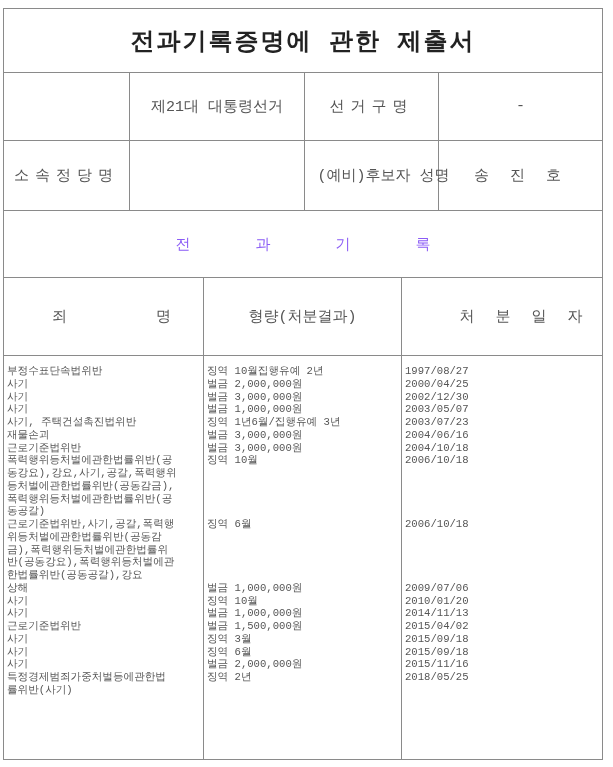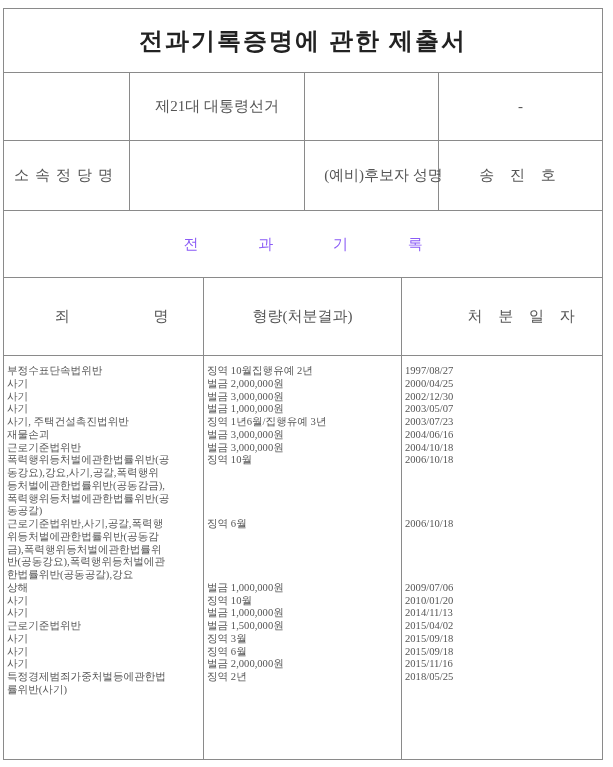--- a/index.html
+++ b/index.html
@@ -1,26 +1,26 @@
 <!DOCTYPE html>
 <html><head>
 <meta charset="utf-8">
 <style>
   html, body { margin: 0; padding: 0; background: #ffffff; }
   body { width: 613px; height: 767px; position: relative; overflow: hidden; }
   .doc { position: absolute; left: 3px; top: 8px; width: 600px; height: 752px; border: 1px solid #8a8a8a; box-sizing: border-box; }
   .hline { position: absolute; left: 0; right: 0; height: 0; border-top: 1px solid #8a8a8a; }
   .vline { position: absolute; width: 0; border-left: 1px solid #8a8a8a; }
-  .cell { position: absolute; display: flex; align-items: center; justify-content: center; font-family: Liberation Serif, serif; color: #555; }
+  .cell { position: absolute; display: flex; align-items: center; justify-content: center; font-family: Liberation Mono, monospace; color: #555; }
   .title { left: 0; top: 0; width: 598px; height: 64px; font-size: 24px; color: #222; font-weight: bold; letter-spacing: 2px; }
   .lbl { font-size: 15px; color: #555; }
   .spaced { letter-spacing: 14px; }
   .spaced2 { letter-spacing: 6px; }
   .section { font-size: 15px; letter-spacing: 28px; color: #8b5cf6; }
-  .col { position: absolute; font-family: Liberation Serif, serif; font-size: 10.6px; color: #555; line-height: 12.75px; white-space: pre; }
+  .col { position: absolute; font-family: Liberation Mono, monospace; font-size: 10.6px; color: #555; line-height: 12.75px; white-space: pre; }
   .row { height: 12.75px; }
 </style>
 </head>
 <body>
 
 <div class="doc">
 
   <div class="hline" style="top:63px"></div>
   <div class="hline" style="top:131px"></div>
   <div class="hline" style="top:201px"></div>
@@ -30,20 +30,21 @@
   <div class="vline" style="left:125px; top:63px; height:138px"></div>
   <div class="vline" style="left:300px; top:63px; height:138px"></div>
   <div class="vline" style="left:434px; top:63px; height:138px"></div>
 
   <div class="vline" style="left:199px; top:268px; height:482px"></div>
   <div class="vline" style="left:397px; top:268px; height:482px"></div>
 
   <div class="cell title">전과기록증명에 관한 제출서</div>
 
   <div class="cell lbl" style="left:126px; top:64px; width:174px; height:67px">제21대 대통령선거</div>
+  <div class="cell lbl spaced2" style="left:301px; top:64px; width:133px; height:67px">선거구명</div>
   <div class="cell lbl" style="left:435px; top:64px; width:163px; height:67px">-</div>
 
   <div class="cell lbl spaced2" style="left:0; top:132px; width:125px; height:69px">소속정당명</div>
   <div class="cell lbl" style="left:313px; top:132px; width:133px; height:69px">(예비)후보자 성명</div>
   <div class="cell lbl spaced2" style="left:435px; top:132px; width:163px; height:69px">송 진 호</div>
 
   <div class="cell section" style="left:0; top:202px; width:598px; height:66px; padding-left:28px; box-sizing:border-box">전 과 기 록</div>
 
   <div class="cell lbl" style="left:8px; top:269px; width:199px; height:77px; letter-spacing:40px; padding-left:40px; box-sizing:border-box">죄 명</div>
   <div class="cell lbl" style="left:200px; top:269px; width:197px; height:77px">형량(처분결과)</div>

